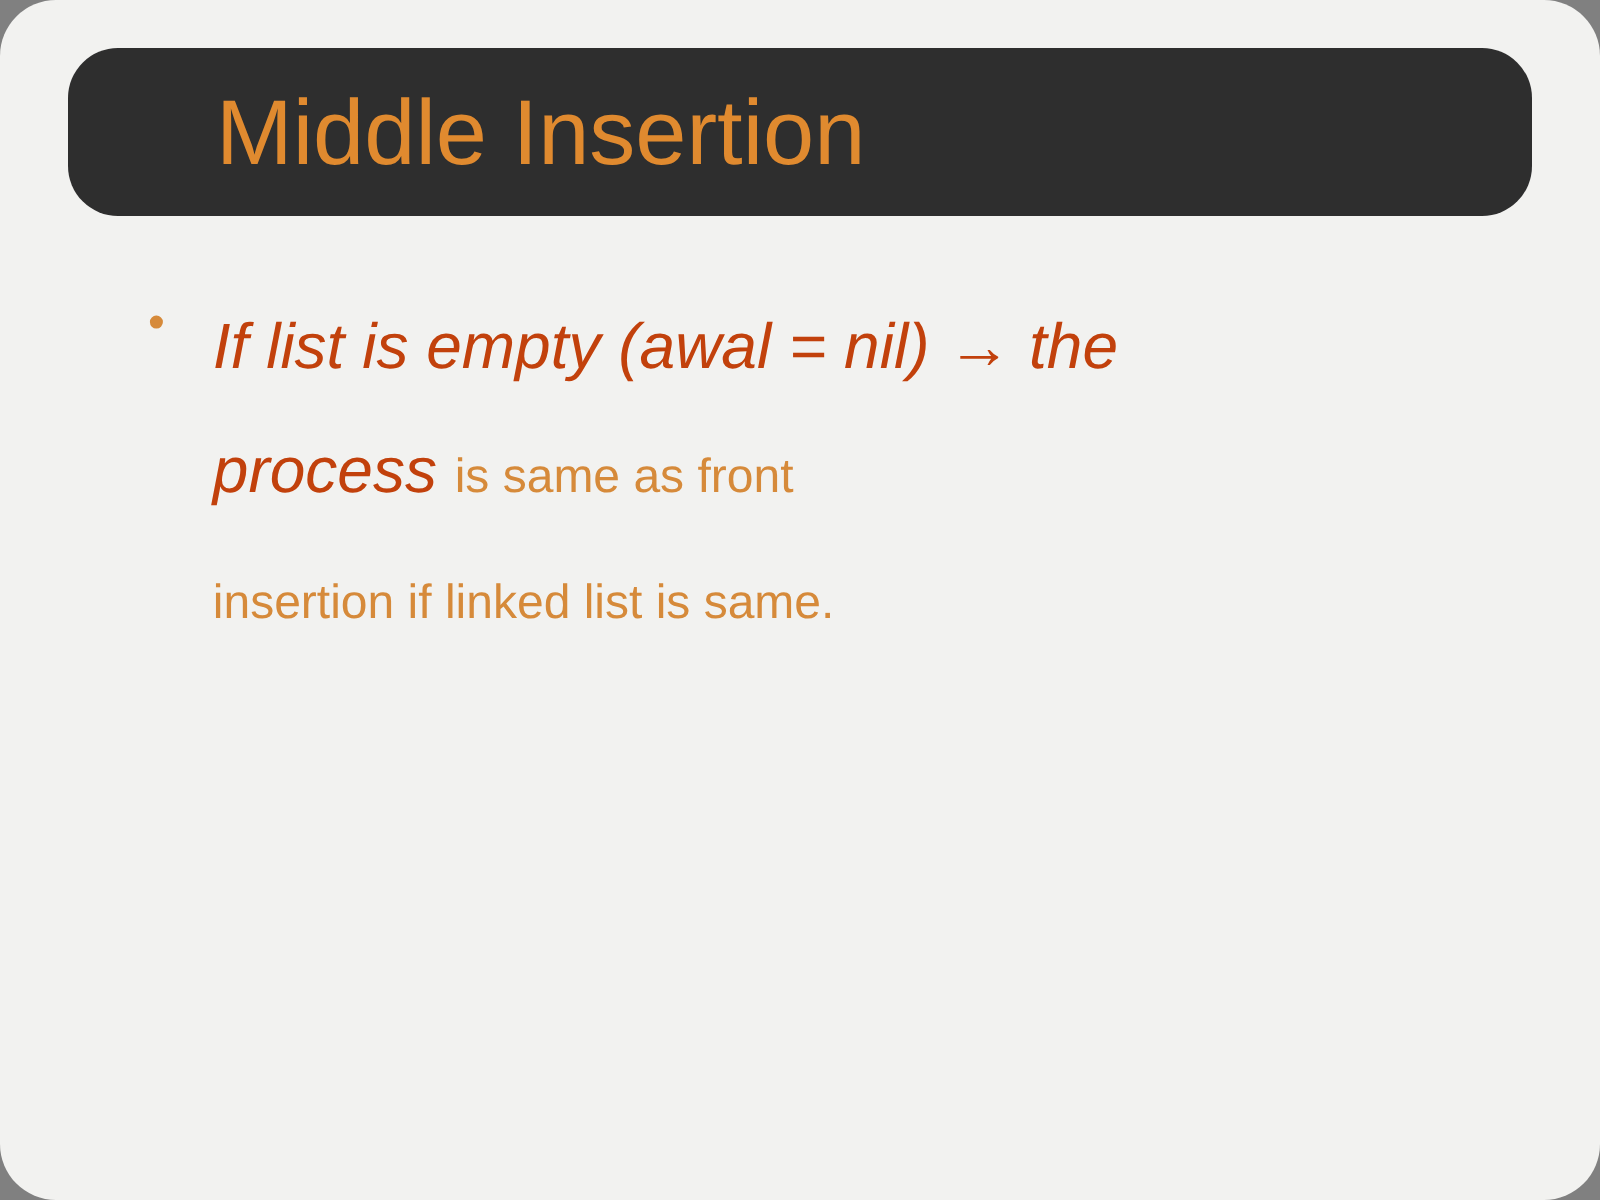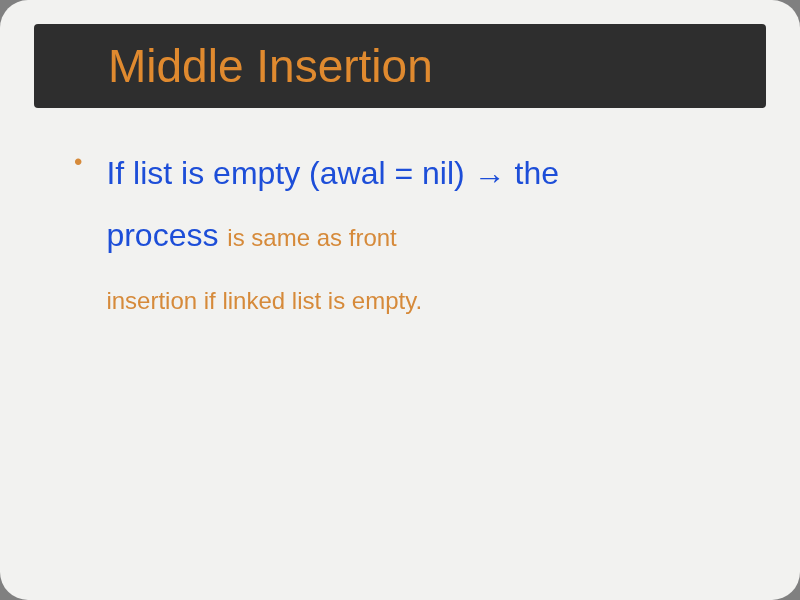--- a/index.html
+++ b/index.html
@@ -14,21 +14,21 @@
   .slide {
     width: 800px;
     height: 600px;
     background: #f2f2f0;
     border-radius: 28px;
     padding: 24px 18px 24px 18px;
     position: relative;
   }
   .title-bar {
     background: #2e2e2e;
-    border-radius: 4px;
+    border-radius: 25px;
     margin: 0 16px;
     height: 84px;
     display: flex;
     align-items: center;
     padding-left: 74px;
   }
   .title-text {
     color: #e08a2f;
     font-size: 46px;
     font-weight: 400;
@@ -49,21 +49,21 @@
     margin-right: 24px;
     margin-left: 6px;
   }
   .bullet-body {
     flex: 1;
     font-size: 32px;
     line-height: 1.95;
     color: #1a1a1a;
     font-family: Verdana, Geneva, sans-serif;
   }
-  .seg-plain { color: #1d4ed8; }
+  .seg-plain { color: #c2410c; font-style: italic; }
   .seg-process { font-size: 32px; }
   .seg-highlight {
     color: #d68a3a;
     font-size: 24px;
   }
 </style>
 </head>
 <body>
 
 <div class="slide">
@@ -71,17 +71,17 @@
     <span class="title-text">Middle Insertion</span>
   </div>
   <div class="content">
     <div class="bullet-row">
       <span class="bullet-dot">•</span>
       <div class="bullet-body">
         <span class="seg-plain">If list is empty (awal = nil) </span><span class="seg-plain">→</span><span class="seg-plain"> the</span>
         <br>
         <span class="seg-plain seg-process">process </span><span class="seg-highlight">is same as front</span>
         <br>
-        <span class="seg-highlight">insertion if linked list is empty</span><span class="seg-highlight">.</span>
+        <span class="seg-highlight">insertion if linked list is same</span><span class="seg-highlight">.</span>
       </div>
     </div>
   </div>
 </div>
 
 </body></html>

